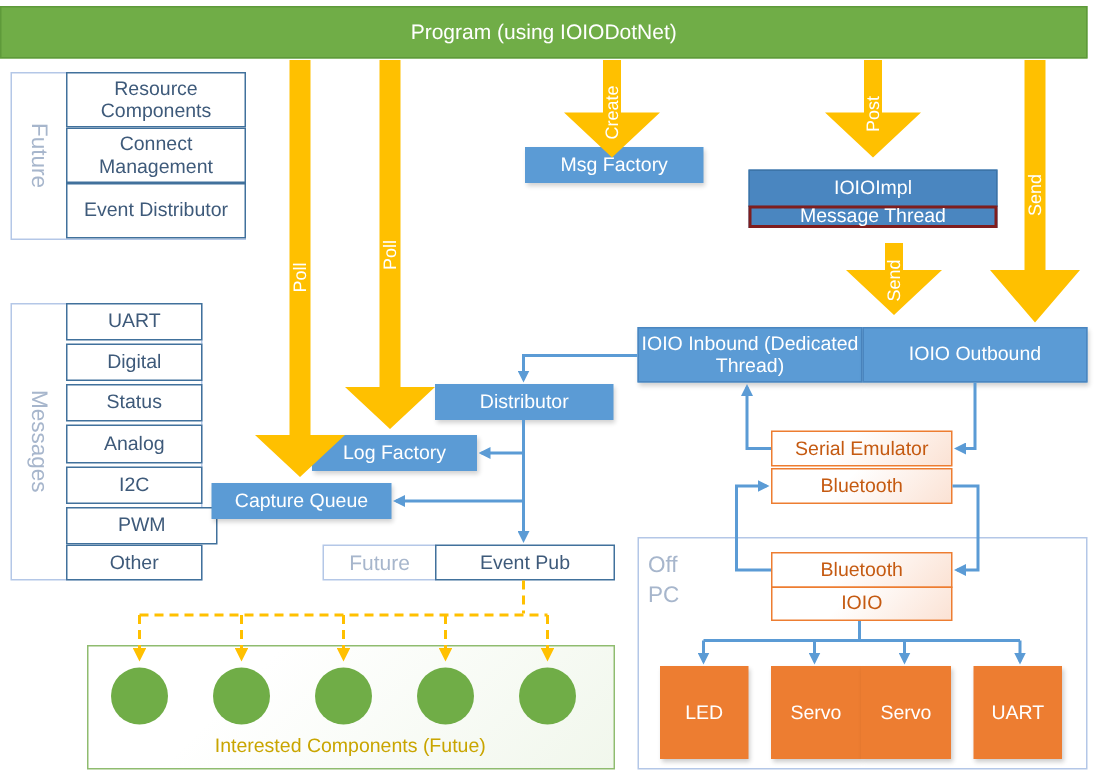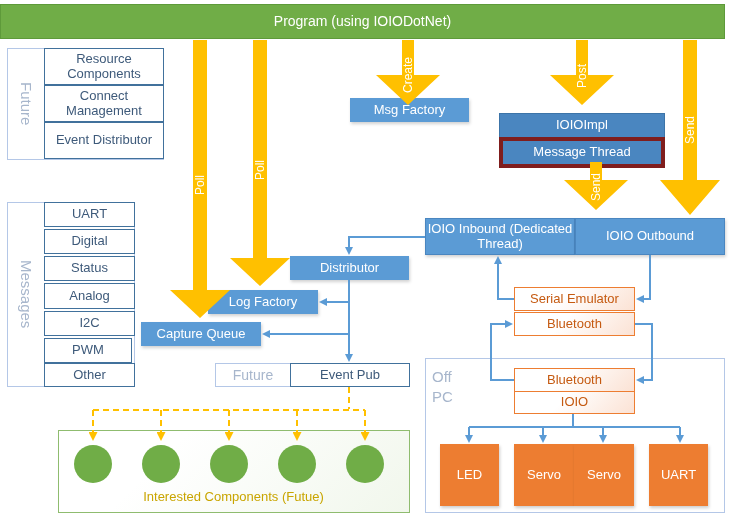--- a/index.html
+++ b/index.html
@@ -30,34 +30,34 @@
 <div class="abs outline-blue txt" style="left:44px;top:122px;width:120px;height:37px;">Event Distributor</div>
 
 <div class="abs light-group" style="left:7px;top:202px;width:128px;height:185px;">
   <div class="abs vlabel" style="left:0;top:0;width:36px;height:182px;">Messages</div>
 </div>
 <div class="abs outline-blue txt" style="left:44px;top:202px;width:91px;height:25px;">UART</div>
 <div class="abs outline-blue txt" style="left:44px;top:229px;width:91px;height:25px;">Digital</div>
 <div class="abs outline-blue txt" style="left:44px;top:256px;width:91px;height:25px;text-align:right;">Status</div>
 <div class="abs outline-blue txt" style="left:44px;top:283px;width:91px;height:26px;">Analog</div>
 <div class="abs outline-blue txt" style="left:44px;top:311px;width:91px;height:25px;">I2C</div>
-<div class="abs outline-blue txt" style="left:44px;top:338px;width:88px;height:25px;">PWM</div>
+<div class="abs outline-blue txt" style="left:44px;top:338px;width:101px;height:25px;">PWM</div>
 <div class="abs outline-blue txt" style="left:44px;top:363px;width:91px;height:24px;">Other</div>
 
 <div class="abs light-group" style="left:425px;top:358px;width:300px;height:155px;">
   <div class="abs" style="left:6px;top:8px;width:30px;color:#a7b6cc;font-size:15px;line-height:1.3;">Off PC</div>
 </div>
 
 <div class="abs" style="left:58px;top:430px;width:352px;height:83px;border:1.5px solid #8fbc6f;background:linear-gradient(135deg,#fff 30%,#f1f7ec);">
   <div class="abs txt" style="left:0;top:56px;width:349px;height:20px;color:#c9a500;font-size:13px;">Interested Components (Futue)</div>
 </div>
 
 <div class="abs blue txt" style="left:350px;top:98px;width:119px;height:24px;">Msg Factory</div>
 <div class="abs blue-dark txt" style="left:499px;top:113px;width:166px;height:25px;border:1px solid #3c74a8;">IOIOImpl</div>
-<div class="abs blue-dark txt" style="left:499px;top:137px;width:166px;height:31px;border:4px solid #7f1d1d;">Message Thread</div>
+<div class="abs blue-dark txt" style="left:499px;top:137px;width:166px;height:15px;border:2px solid #7f1d1d;">Message Thread</div>
 <div class="abs blue txt" style="left:425px;top:218px;width:150px;height:37px;border:1px solid #4a86c0;">IOIO Inbound (Dedicated Thread)</div>
 <div class="abs blue txt" style="left:575px;top:218px;width:150px;height:37px;border:1px solid #4a86c0;">IOIO Outbound</div>
 <div class="abs blue txt" style="left:290px;top:256px;width:119px;height:24px;">Distributor</div>
 <div class="abs blue txt" style="left:208px;top:290px;width:110px;height:24px;">Log Factory</div>
 <div class="abs blue txt" style="left:141px;top:322px;width:120px;height:24px;">Capture Queue</div>
 
 <div class="abs txt" style="left:215px;top:363px;width:76px;height:24px;border:1.5px solid #b4c7e7;color:#a7b6cc;font-size:14px;">Future</div>
 <div class="abs outline-blue txt" style="left:290px;top:363px;width:120px;height:24px;">Event Pub</div>
 
 <div class="abs orange-out txt" style="left:514px;top:287px;width:121px;height:24px;">Serial Emulator</div>

